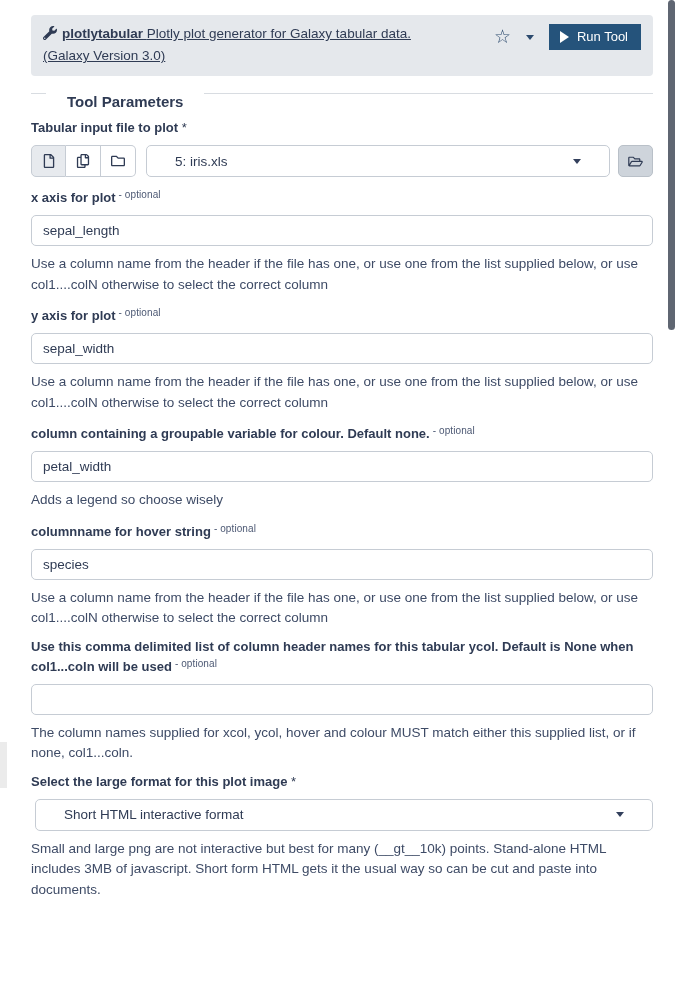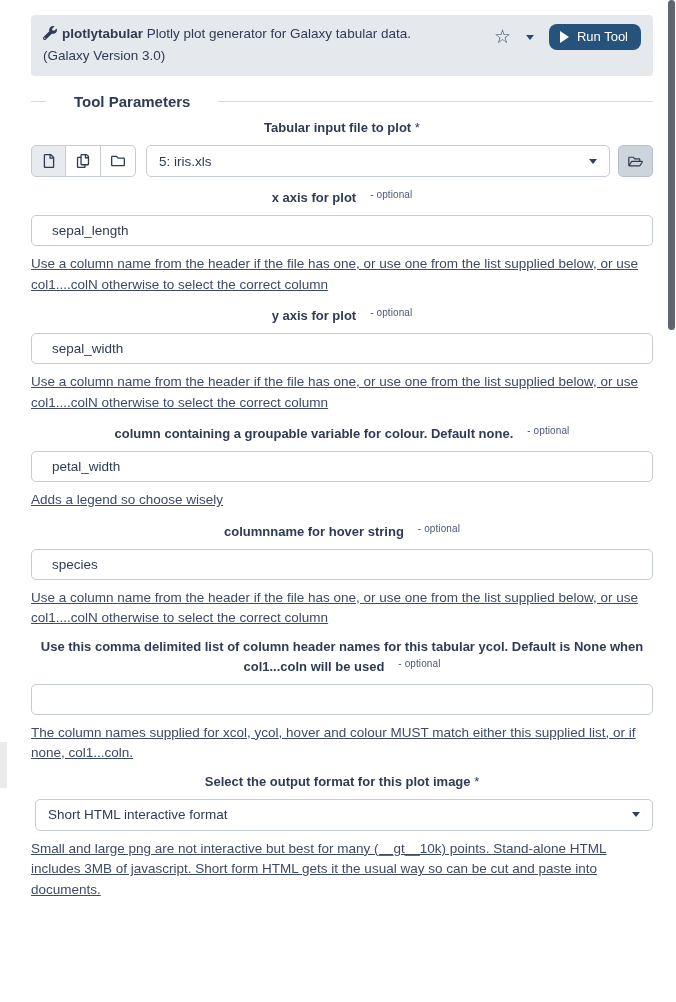--- a/index.html
+++ b/index.html
@@ -13,67 +13,67 @@
     overflow: hidden;
   }
   .content { position:absolute; left:31px; top:15px; width:622px; }
 
   
   .tool-card {
     background:#e5e8ec; border-radius:4px;
     padding:8px 12px 9px 12px;
     display:flex; justify-content:space-between; align-items:flex-start;
   }
-  .tool-card-text { font-size:13.5px; line-height:22px; color:#2f3b54; }
+  .tool-card-text { font-size:13.5px; line-height:22px; color:#2f3b54;text-decoration:underline; }
   .tool-name { font-weight:700; }
   .wrench { width:14px; height:14px; fill:#2f3b54; margin-right:5px; vertical-align:-2px; }
   .card-actions { display:flex; align-items:center; gap:15px; padding-top:1px; }
   .star { font-size:19px; color:#2c4a6e; line-height:26px; cursor:pointer; }
   .caret { width:0; height:0; border-left:4.5px solid transparent; border-right:4.5px solid transparent; border-top:5px solid #2c4a6e; display:inline-block; cursor:pointer; }
   .btn-primary {
-    background:#25537b; color:#fff; border:none; border-radius:8px;
+    background:#25537b; color:#fff; border:none; border-radius:0;
     font-family:"Liberation Sans",sans-serif;
     font-size:13px; padding:5px 13px 6px 11px; display:flex; align-items:center; gap:8px; cursor:pointer;
     white-space:nowrap;
   }
   .play { width:0; height:0; border-top:6px solid transparent; border-bottom:6px solid transparent; border-left:9px solid #fff; display:inline-block; }
 
   
-  .section-row { display:flex; align-items:center; gap:28px; margin:17px 0 9px 0; }
+  .section-row { display:flex; gap:21px; margin:17px 0 9px 0; }
   .section-dash { width:15px; height:1px; background:#d8dce1; }
   .section-title { font-size:15px; font-weight:700; color:#2f3b54; white-space:nowrap; }
   .section-line { flex:1; height:1px; background:#d8dce1; }
 
   
   .field { margin-bottom:9px; }
-  .field-label { display:block; font-size:13px; font-weight:700; color:#2f3b54; line-height:17px; margin:7px 0 9px 0;text-align:center; }
-  .optional { font-size:10px; font-weight:400; color:#4d5974; vertical-align:4px; margin-left:14px; letter-spacing:0.1px; }
+  .field-label { display:block; font-size:13px; font-weight:700; color:#2f3b54; line-height:17px; margin:7px 0 9px 0; }
+  .optional { font-size:10px; font-weight:400; color:#4d5974; vertical-align:4px; margin-left:3px; letter-spacing:0.1px; }
   .required-mark { font-weight:400; }
   .text-input {
     width:100%; height:31px; border:1px solid #c6ccd4; border-radius:5px;
-    padding:0 20px; font-size:13.5px; color:#2f3b54; background:#fff; outline:none;
+    padding:0 11px; font-size:13.5px; color:#2f3b54; background:#fff; outline:none;
     font-family:"Liberation Sans",sans-serif;
   }
-  .help { font-size:13.5px; color:#3e4b66; line-height:20.5px; margin-top:8px;text-decoration:underline; }
+  .help { font-size:13.5px; color:#3e4b66; line-height:20.5px; margin-top:8px; }
 
   
   .file-row { display:flex; align-items:stretch; margin-top:8px; }
   .btn-group { display:flex; }
   .icon-btn {
     width:35px; height:32px; background:#fff; border:1px solid #c6ccd4;
     display:flex; align-items:center; justify-content:center; cursor:pointer;
   }
   .icon-btn svg { width:14px; height:14px; fill:#2f3b54; }
   .icon-btn.first { border-radius:5px 0 0 5px; background:#e7eaee; }
   .icon-btn.mid { border-left:none; }
   .icon-btn.last { border-left:none; border-radius:0 5px 5px 0; }
   .fake-select {
     flex:1; height:32px; border:1px solid #c6ccd4; border-radius:5px;
     margin-left:10px; display:flex; align-items:center; justify-content:space-between;
-    padding:0 12px; font-size:13.5px; color:#2f3b54; cursor:pointer; background:#fff;
+    padding:0 28px; font-size:13.5px; color:#2f3b54; cursor:pointer; background:#fff;
   }
   .select-caret { width:0; height:0; border-left:4.5px solid transparent; border-right:4.5px solid transparent; border-top:5px solid #33405c; }
   .browse-btn {
     width:35px; height:32px; margin-left:8px; background:#ced4db; border:1px solid #b9c0c8;
     border-radius:5px; display:flex; align-items:center; justify-content:center; cursor:pointer;
   }
   .browse-btn svg { width:15px; height:13px; fill:#2f3b54; }
 
   .full-select { margin-left:4px; margin-top:0; }
 
@@ -166,21 +166,21 @@
   </div>
 
 
   <div class="field">
     <span class="field-label"><span>Use this comma delimited list of column header names for this tabular ycol. Default is None when col1...coln will be used</span><sup class="optional">- optional</sup></span>
     <input class="text-input" type="text" value="" style="">
     <div class="help">The column names supplied for xcol, ycol, hover and colour MUST match either this supplied list, or if none, col1...coln.</div>
   </div>
 
   <div class="field">
-    <span class="field-label"><span>Select the output format for this plot image</span> <span class="required-mark">*</span></span>
+    <span class="field-label"><span>Select the large format for this plot image</span> <span class="required-mark">*</span></span>
     <div class="fake-select full-select">
       <span>Short HTML interactive format</span>
       <span class="select-caret"></span>
     </div>
     <div class="help">Small and large png are not interactive but best for many (__gt__10k) points. Stand-alone HTML includes 3MB of javascript. Short form HTML gets it the usual way so can be cut and paste into documents.</div>
   </div>
 
 </div>
 
 <div class="scrollbar-thumb"></div>

